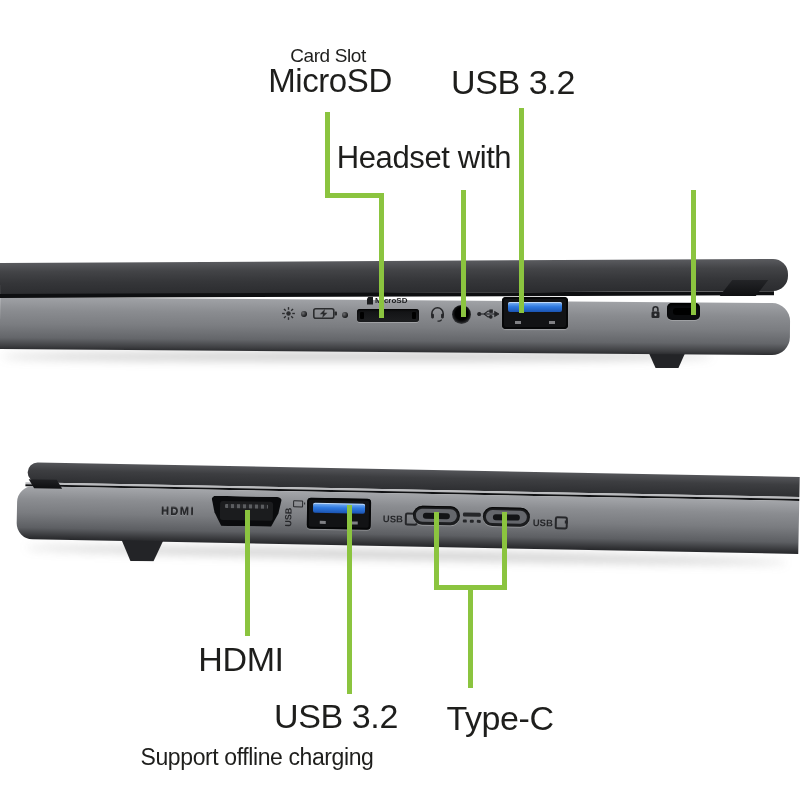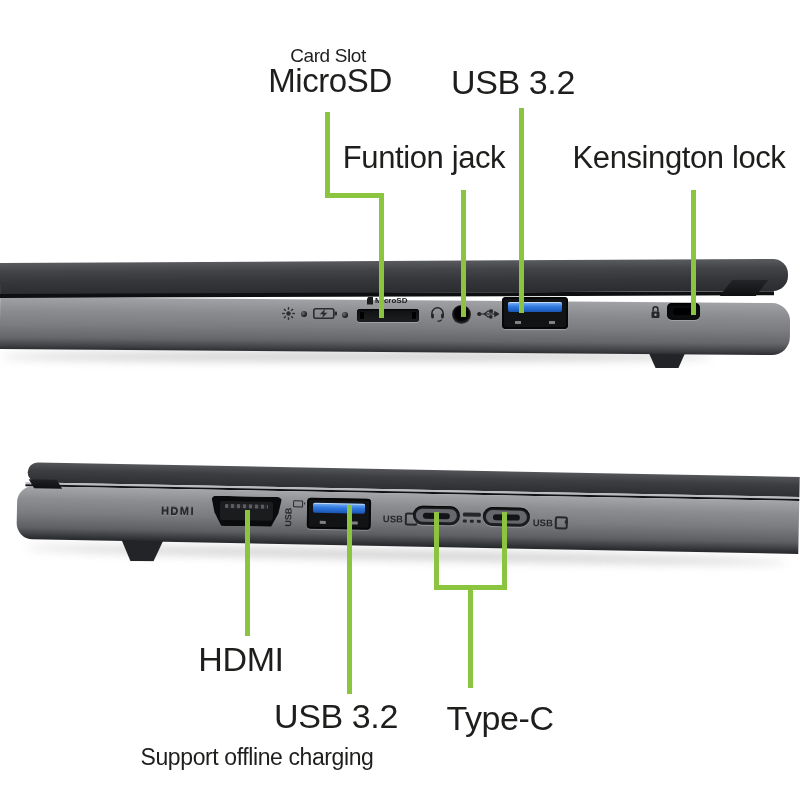--- a/index.html
+++ b/index.html
@@ -284,20 +284,19 @@
   <div id="ln-hdmi" class="cl-v"></div>
   <div id="ln-usb-bot" class="cl-v"></div>
   <div id="ln-tc-v1" class="cl-v"></div>
   <div id="ln-tc-v2" class="cl-v"></div>
   <div id="ln-tc-h" class="cl-h"></div>
   <div id="ln-tc-c" class="cl-v"></div>
 
   <div id="lab-cardslot" class="lbl fs-sm">Card Slot</div>
   <div id="lab-microsd" class="lbl fs-lg">MicroSD</div>
   <div id="lab-usbtop" class="lbl fs-lg">USB 3.2</div>
-  <div id="lab-headset" class="lbl fs-md">Funtion jack</div>
-  <div id="lab-kens" class="lbl fs-md">Kensington lock</div>
+  <div id="lab-headset" class="lbl fs-md">Headset with</div>
   <div id="lab-hdmi" class="lbl fs-lg">HDMI</div>
   <div id="lab-usbbot" class="lbl fs-lg">USB 3.2</div>
   <div id="lab-support" class="lbl fs-sub">Support offline charging</div>
   <div id="lab-typec" class="lbl fs-lg">Type-C</div>
 
 </div>
 
 </body></html>

